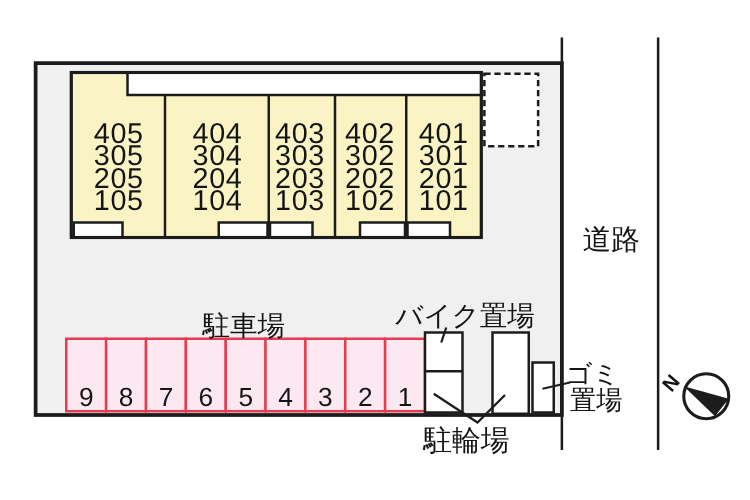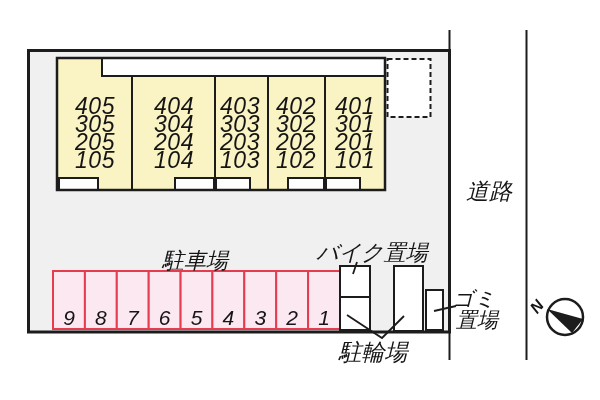--- a/index.html
+++ b/index.html
@@ -1,19 +1,18 @@
 <!DOCTYPE html>
 <html><head>
 <meta charset="utf-8">
 <style>
   html,body{margin:0;padding:0;background:#ffffff;}
   #canvas{
     position:relative;width:600px;height:400px;background:#ffffff;overflow:hidden;
     font-family:"Liberation Sans", sans-serif;
-    font-style:italic;
   }
   svg text{
     font-family:"Liberation Sans", sans-serif;
     fill:#151515;
   }
   .room-no{font-size:23px;letter-spacing:0.5px;}
   .stall-no{font-size:21px;}
   .jp-label{font-size:22px;}
   .jp-small{font-size:21px;}
   .north{font-size:16px;font-weight:bold;}

